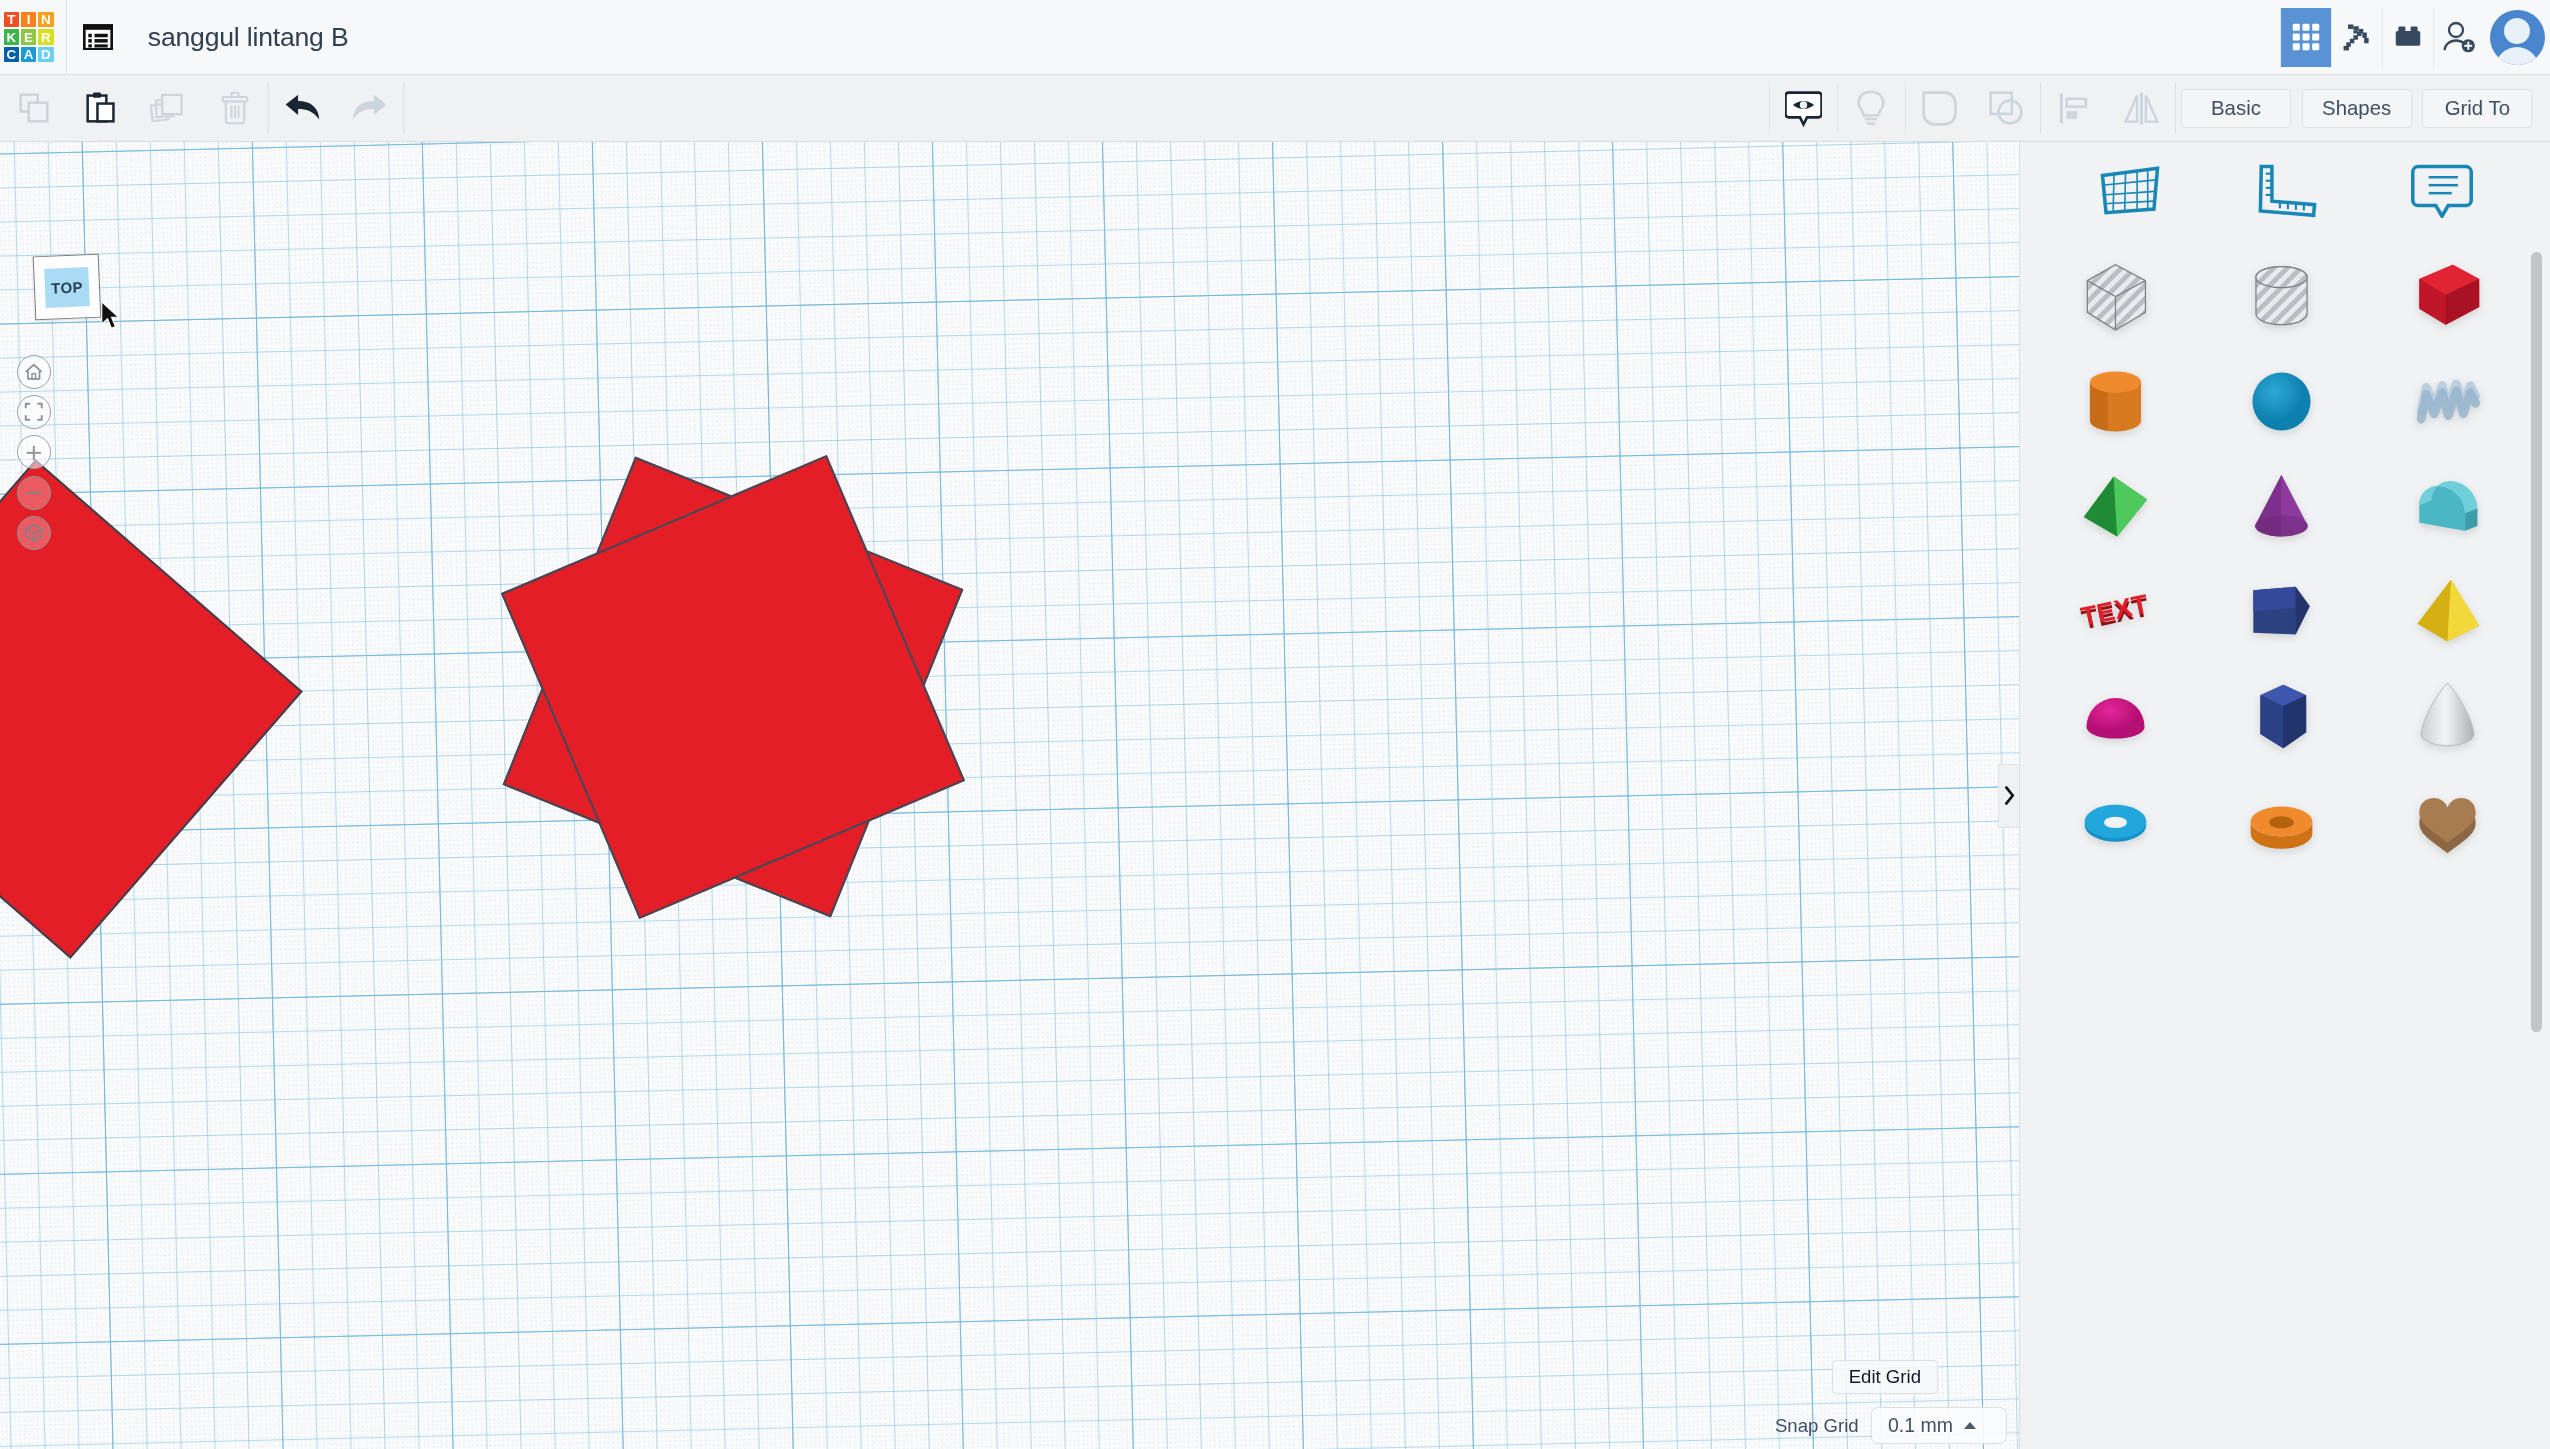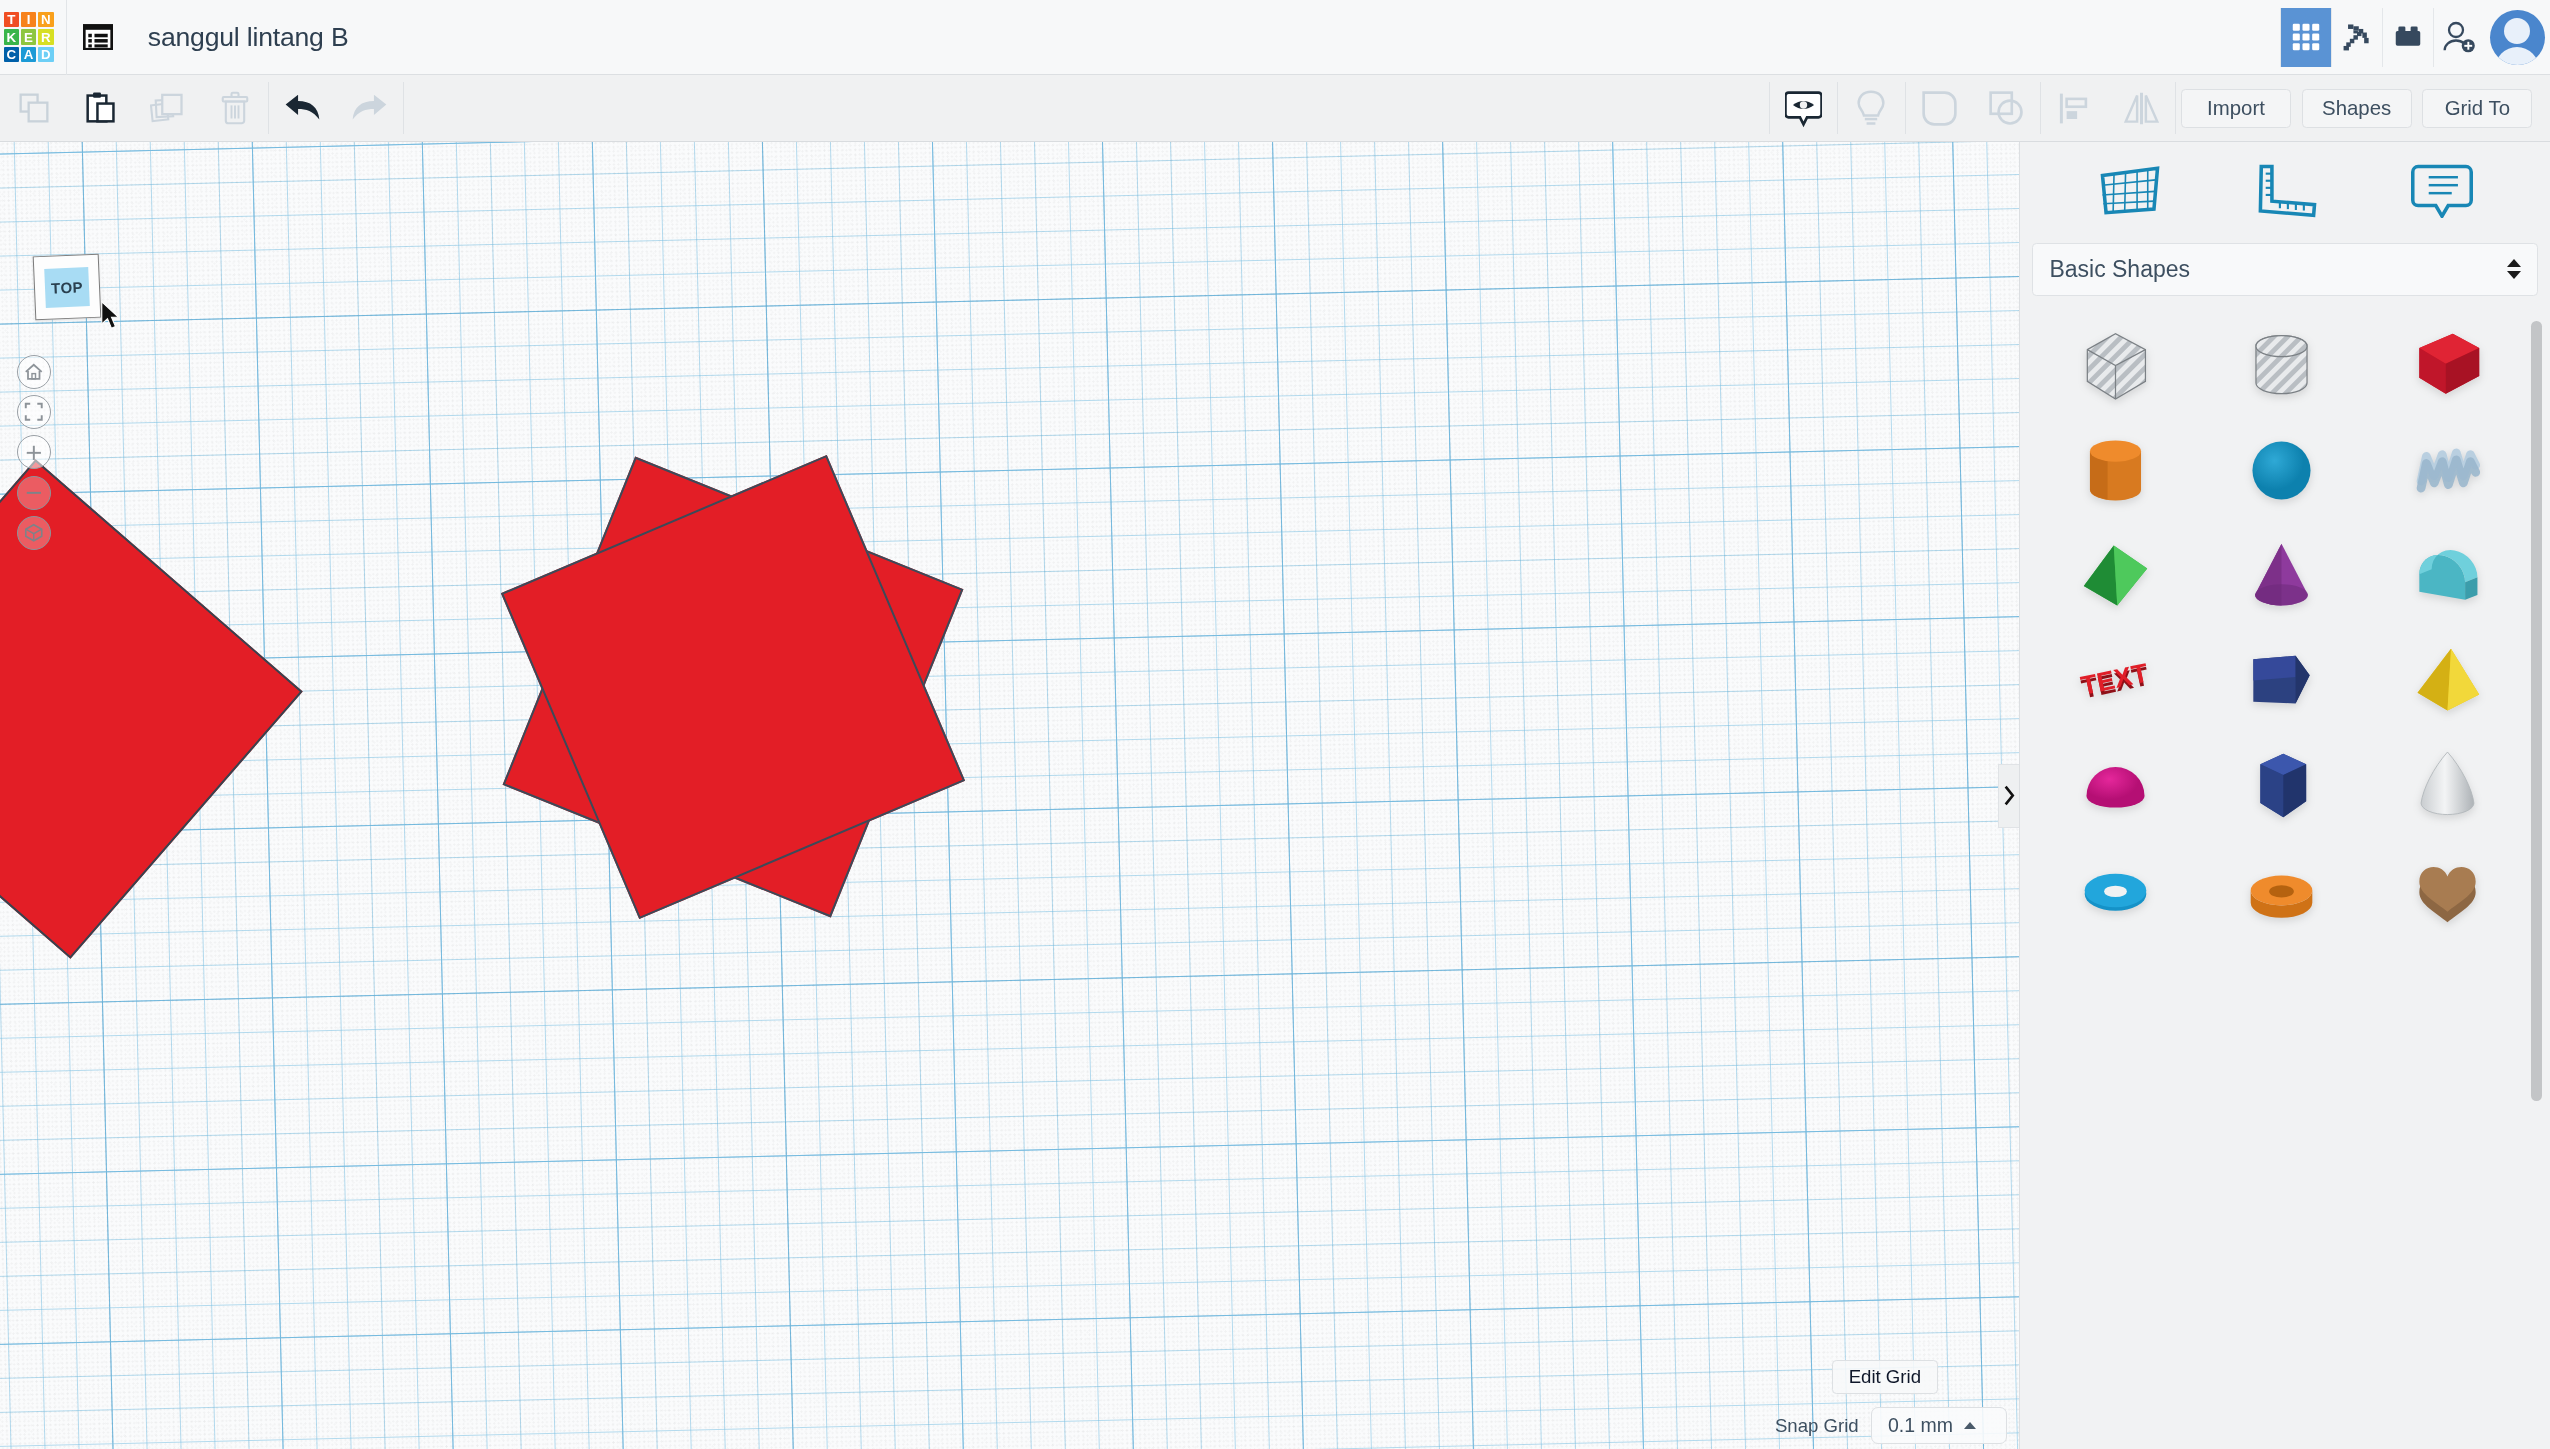--- a/index.html
+++ b/index.html
@@ -401,21 +401,21 @@
     <div class="tool">
       <svg width="39" height="35" viewBox="0 0 44 40">
         <path d="M17 5 L17 35 L4 35 Z" fill="none" stroke="#ccd5dd" stroke-width="2.8"></path>
         <path d="M27 5 L27 35 L40 35 Z" fill="none" stroke="#ccd5dd" stroke-width="2.8"></path>
         <line x1="22" y1="2" x2="22" y2="38" stroke="#ccd5dd" stroke-width="3.4"></line>
       </svg>
     </div>
     <div class="tsep"></div>
 
     <div class="tbtn-group">
-      <div class="tbtn">Import</div>
+      <div class="tbtn">Basic</div>
       <div class="tbtn">Shapes</div>
       <div class="tbtn">Grid To</div>
     </div>
   </div>
 
   <div class="body-area">
 
     <div class="canvas">
       <div class="grid-layer">
         <div class="grid-noise"></div>
@@ -516,29 +516,20 @@
             <path d="M8 4 h54 a6 6 0 0 1 6 6 v32 a6 6 0 0 1 -6 6 h-20 l-7 12 l-7 -12 h-20 a6 6 0 0 1 -6 -6 v-32 a6 6 0 0 1 6 -6 z" fill="none" stroke="#1887b5" stroke-width="4"></path>
             <g stroke="#1887b5" stroke-width="2.8">
               <line x1="20" y1="16" x2="53" y2="16"></line>
               <line x1="20" y1="25" x2="53" y2="25"></line>
               <line x1="20" y1="34" x2="46" y2="34"></line>
             </g>
           </svg>
         </div>
       </div>
 
-      <div class="panel-select-wrap">
-        <div class="panel-select">
-          <span class="sel-label">Basic Shapes</span>
-          <span class="stepper">
-            <span class="up"></span>
-            <span class="dn"></span>
-          </span>
-        </div>
-      </div>
 
       <div class="shape-grid">
 
         <div class="shape-cell">
           <svg width="81" height="81" viewBox="0 0 92 92">
             <defs>
                 <pattern id="hp" width="11" height="11" patternTransform="rotate(45)" patternUnits="userSpaceOnUse">
               <rect width="5.5" height="11" fill="#b9bec3"></rect>
                   <rect x="5.5" width="5.5" height="11" fill="#e8eaec"></rect>
                 </pattern>

